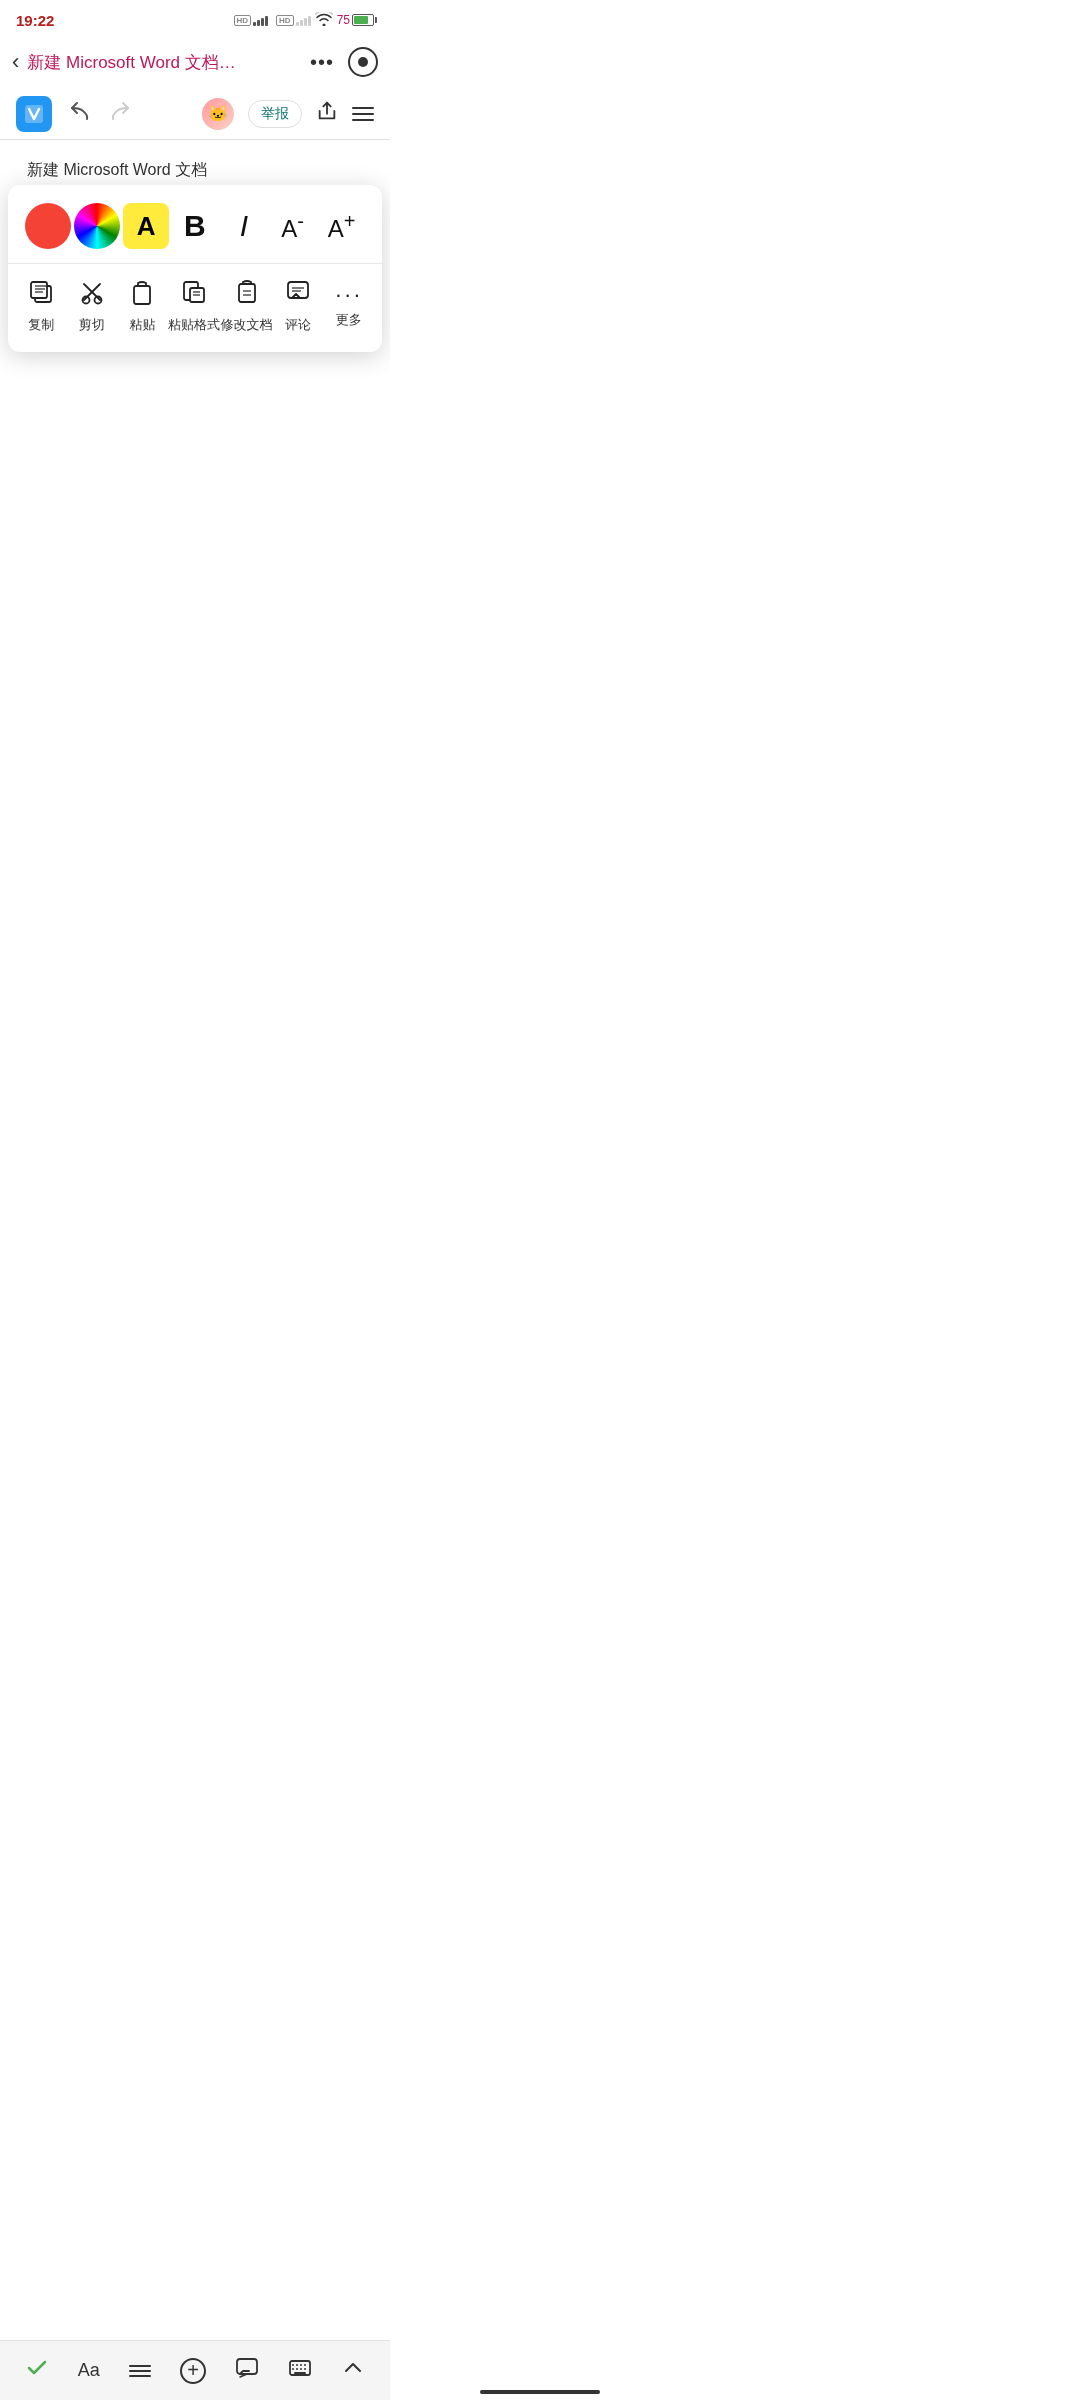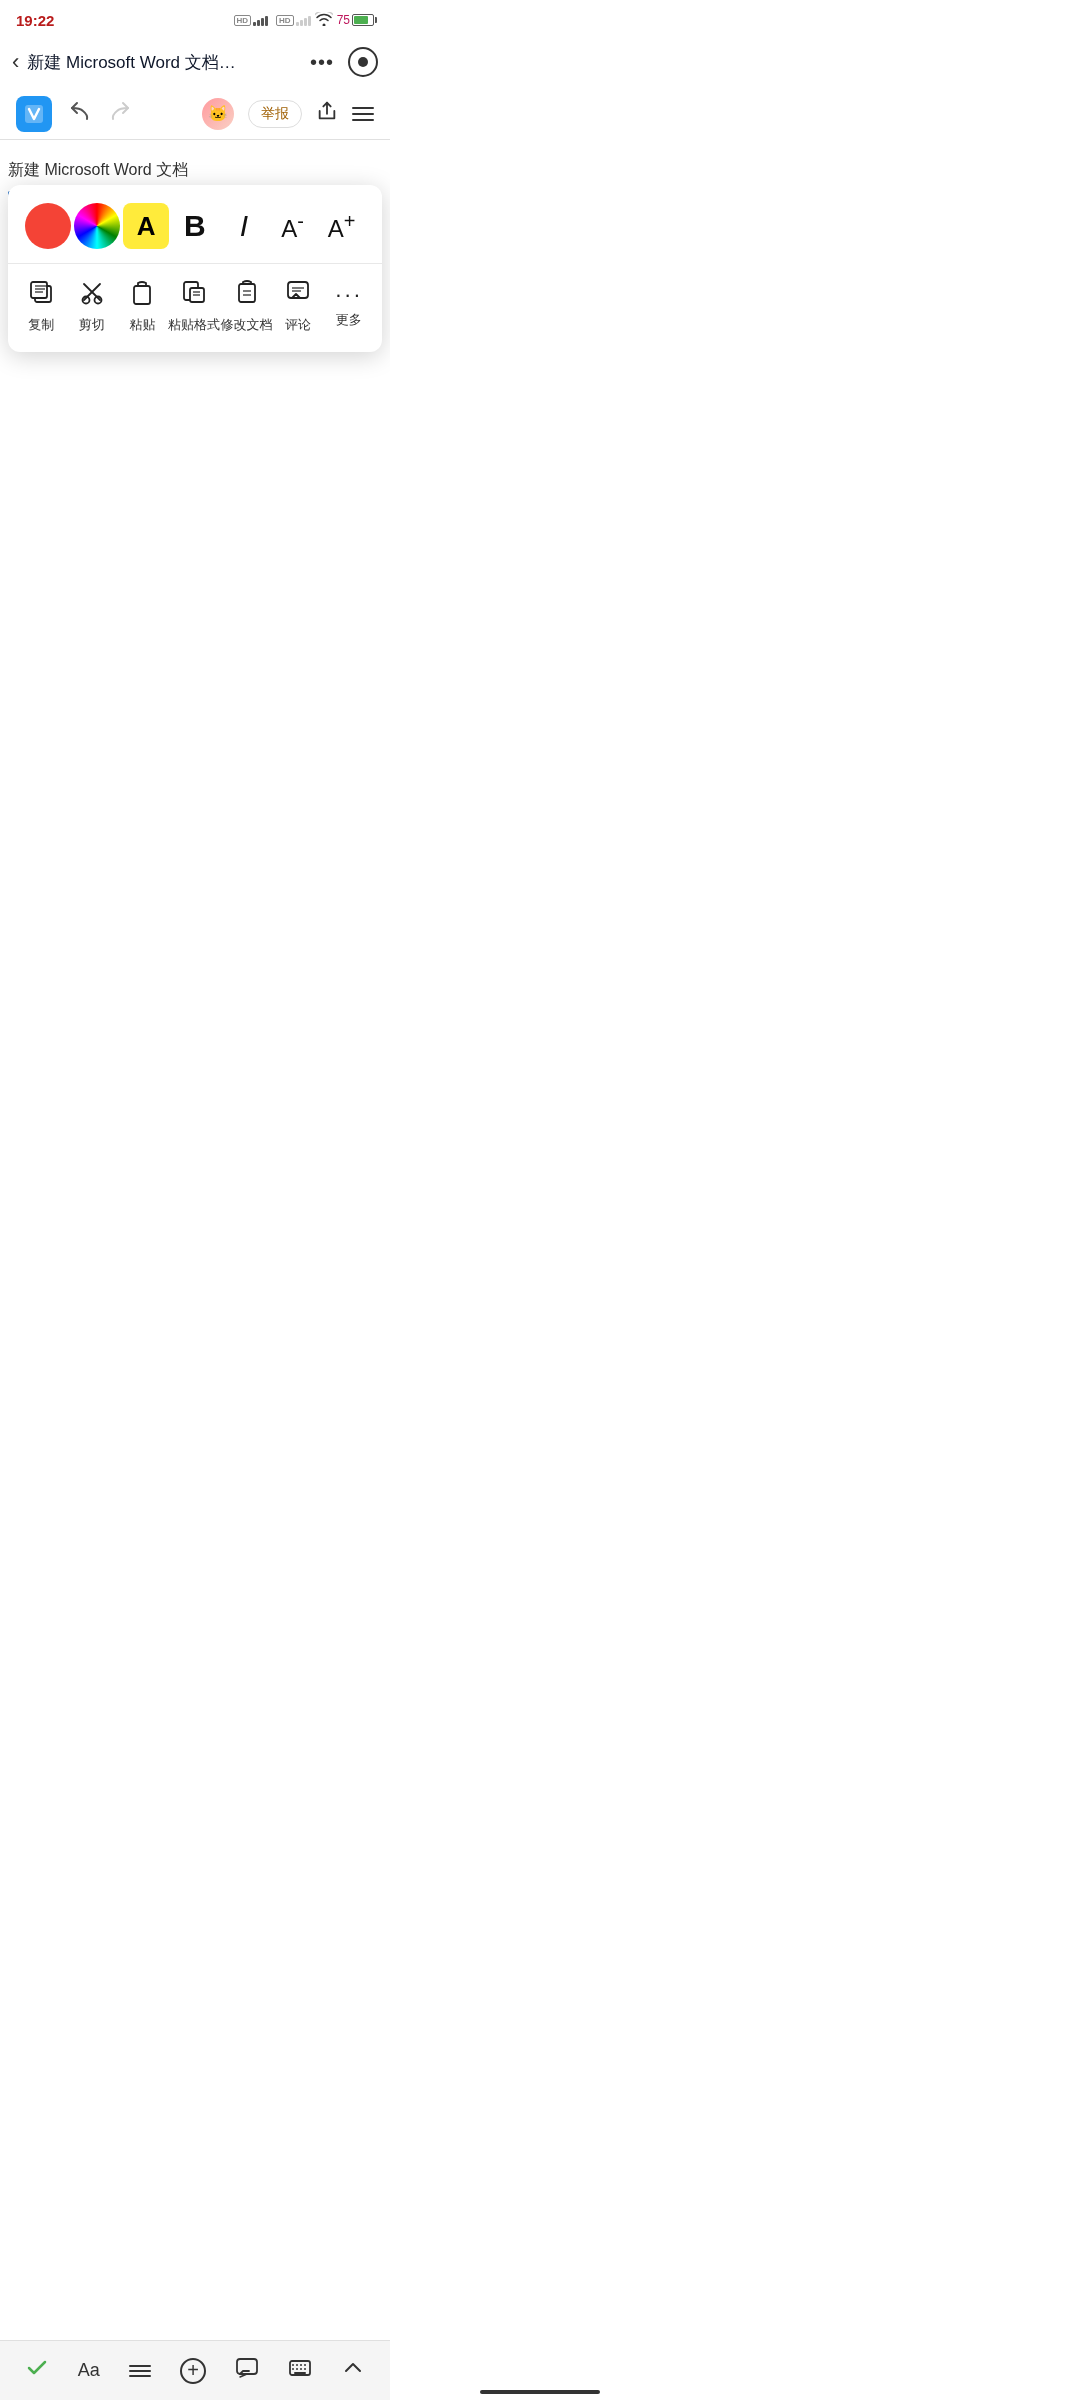--- a/index.html
+++ b/index.html
@@ -128,21 +128,21 @@
       font-size: 22px;
       color: #333;
       margin-right: 8px;
       cursor: pointer;
     }
 
     .doc-title {
       flex: 1;
       font-size: 17px;
       font-weight: 500;
-      color: #0f172a;
+      color: #be185d;
       white-space: nowrap;
       overflow: hidden;
       text-overflow: ellipsis;
     }
 
     .title-actions {
       display: flex;
       align-items: center;
       gap: 14px;
     }
@@ -224,21 +224,21 @@
       justify-content: center;
       font-size: 16px;
     }
 
     .report-btn {
       background: #fff;
       border: 1px solid #ddd;
       border-radius: 16px;
       padding: 4px 12px;
       font-size: 14px;
-      color: #a16207;
+      color: #0f766e;
       cursor: pointer;
     }
 
     .share-btn {
       font-size: 20px;
       color: #333;
       cursor: pointer;
     }
 
     .menu-btn {
@@ -252,21 +252,21 @@
 
     .menu-line {
       width: 22px;
       height: 2px;
       background: #333;
       border-radius: 1px;
     }
 
     
     .doc-content {
-      padding: 20px 8px 0;
+      padding: 20px 27px 0;
       background: #fff;
     }
 
     .doc-heading {
       font-size: 16px;
       color: #333;
       margin-bottom: 10px;
     }
 
     .selected-text {

